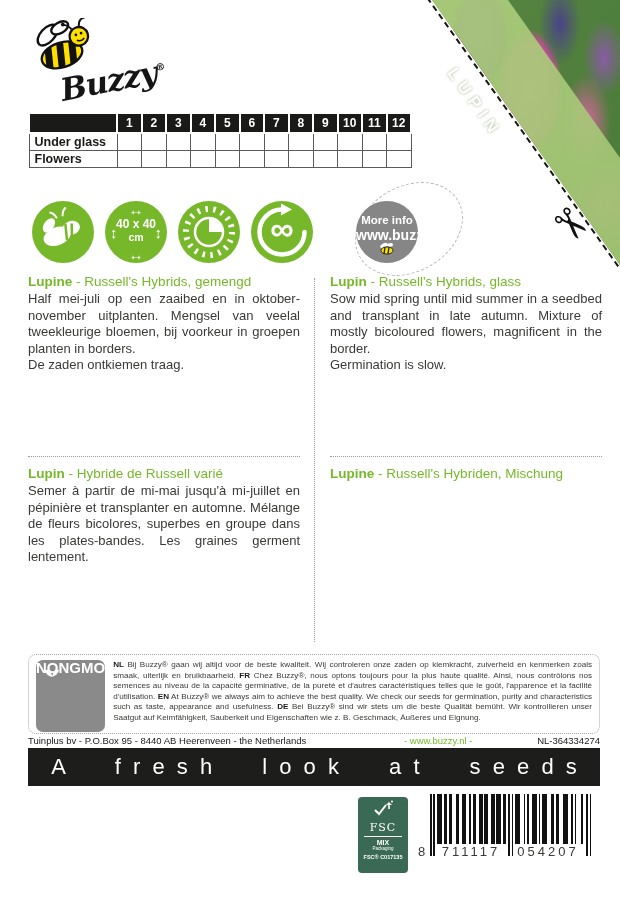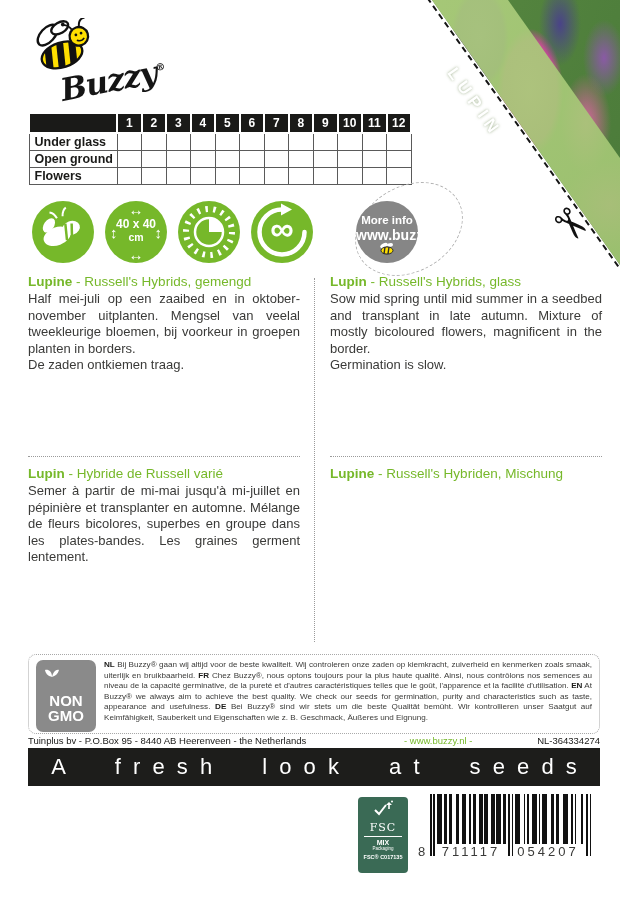--- a/index.html
+++ b/index.html
@@ -79,21 +79,21 @@
   .desc-body{font-size:13px;line-height:1.27;text-align:justify;white-space:pre-line;color:#3a3a38}
   .vdiv{position:absolute;left:314px;top:278px;height:364px;border-left:1.5px dotted #9a9a9a}
   .hdiv{position:absolute;top:456px;border-top:1.5px dotted #9a9a9a}
   .hdiv.l{left:28px;width:272px}.hdiv.r{left:330px;width:272px}
 
   
   .qbox{position:absolute;left:28px;top:654px;width:572px;height:80px;box-sizing:border-box;
     border:1.5px dotted #a8a8a8;border-radius:8px;padding:5px 7px;display:flex;gap:8px}
   .gmo{flex:0 0 60px;height:64px;background:#8a8a8a;border-radius:7px;color:#fff;
     text-align:center;font-weight:bold;font-size:15px;line-height:1.05;position:relative;
-    padding-top:0;display:flex;flex-direction:column;justify-content:flex-end;padding-bottom:8px}
+    padding-top:0;display:flex;flex-direction:row;justify-content:flex-end;padding-bottom:8px}
   .gmo svg{position:absolute;left:9px;top:7px}
   .fineprint{font-size:8.1px;line-height:1.3;text-align:justify;color:#3a3a38}
   .fineprint b{color:#1a1a18}
 
   
   .addr{position:absolute;left:28px;top:735px;font-size:9.5px;color:#1a1a18}
   .site{position:absolute;left:404px;top:735px;font-size:9.5px;font-weight:normal;color:#76b82a}
   .artcode{position:absolute;right:20px;top:735px;font-size:9.5px;color:#1a1a18}
   .banner{position:absolute;left:28px;top:748px;width:572px;height:38px;background:#1d1d1b;
     color:#fff;display:flex;align-items:center;justify-content:center;font-size:22px;
@@ -186,35 +186,20 @@
     <tbody>
       <tr>
         <th>Under glass</th>
         <td></td>
         <td></td>
         <td class="lv-light"></td>
         <td class="lv-light"></td>
         <td></td>
         <td></td>
         <td></td>
-        <td></td>
-        <td></td>
-        <td></td>
-        <td></td>
-        <td></td>
-      </tr>
-      <tr>
-        <th>Open ground</th>
-        <td></td>
-        <td></td>
-        <td></td>
-        <td></td>
-        <td class="lv-medium"></td>
-        <td class="lv-medium"></td>
-        <td class="lv-medium"></td>
         <td></td>
         <td></td>
         <td></td>
         <td></td>
         <td></td>
       </tr>
       <tr>
         <th>Flowers</th>
         <td></td>
         <td></td>

